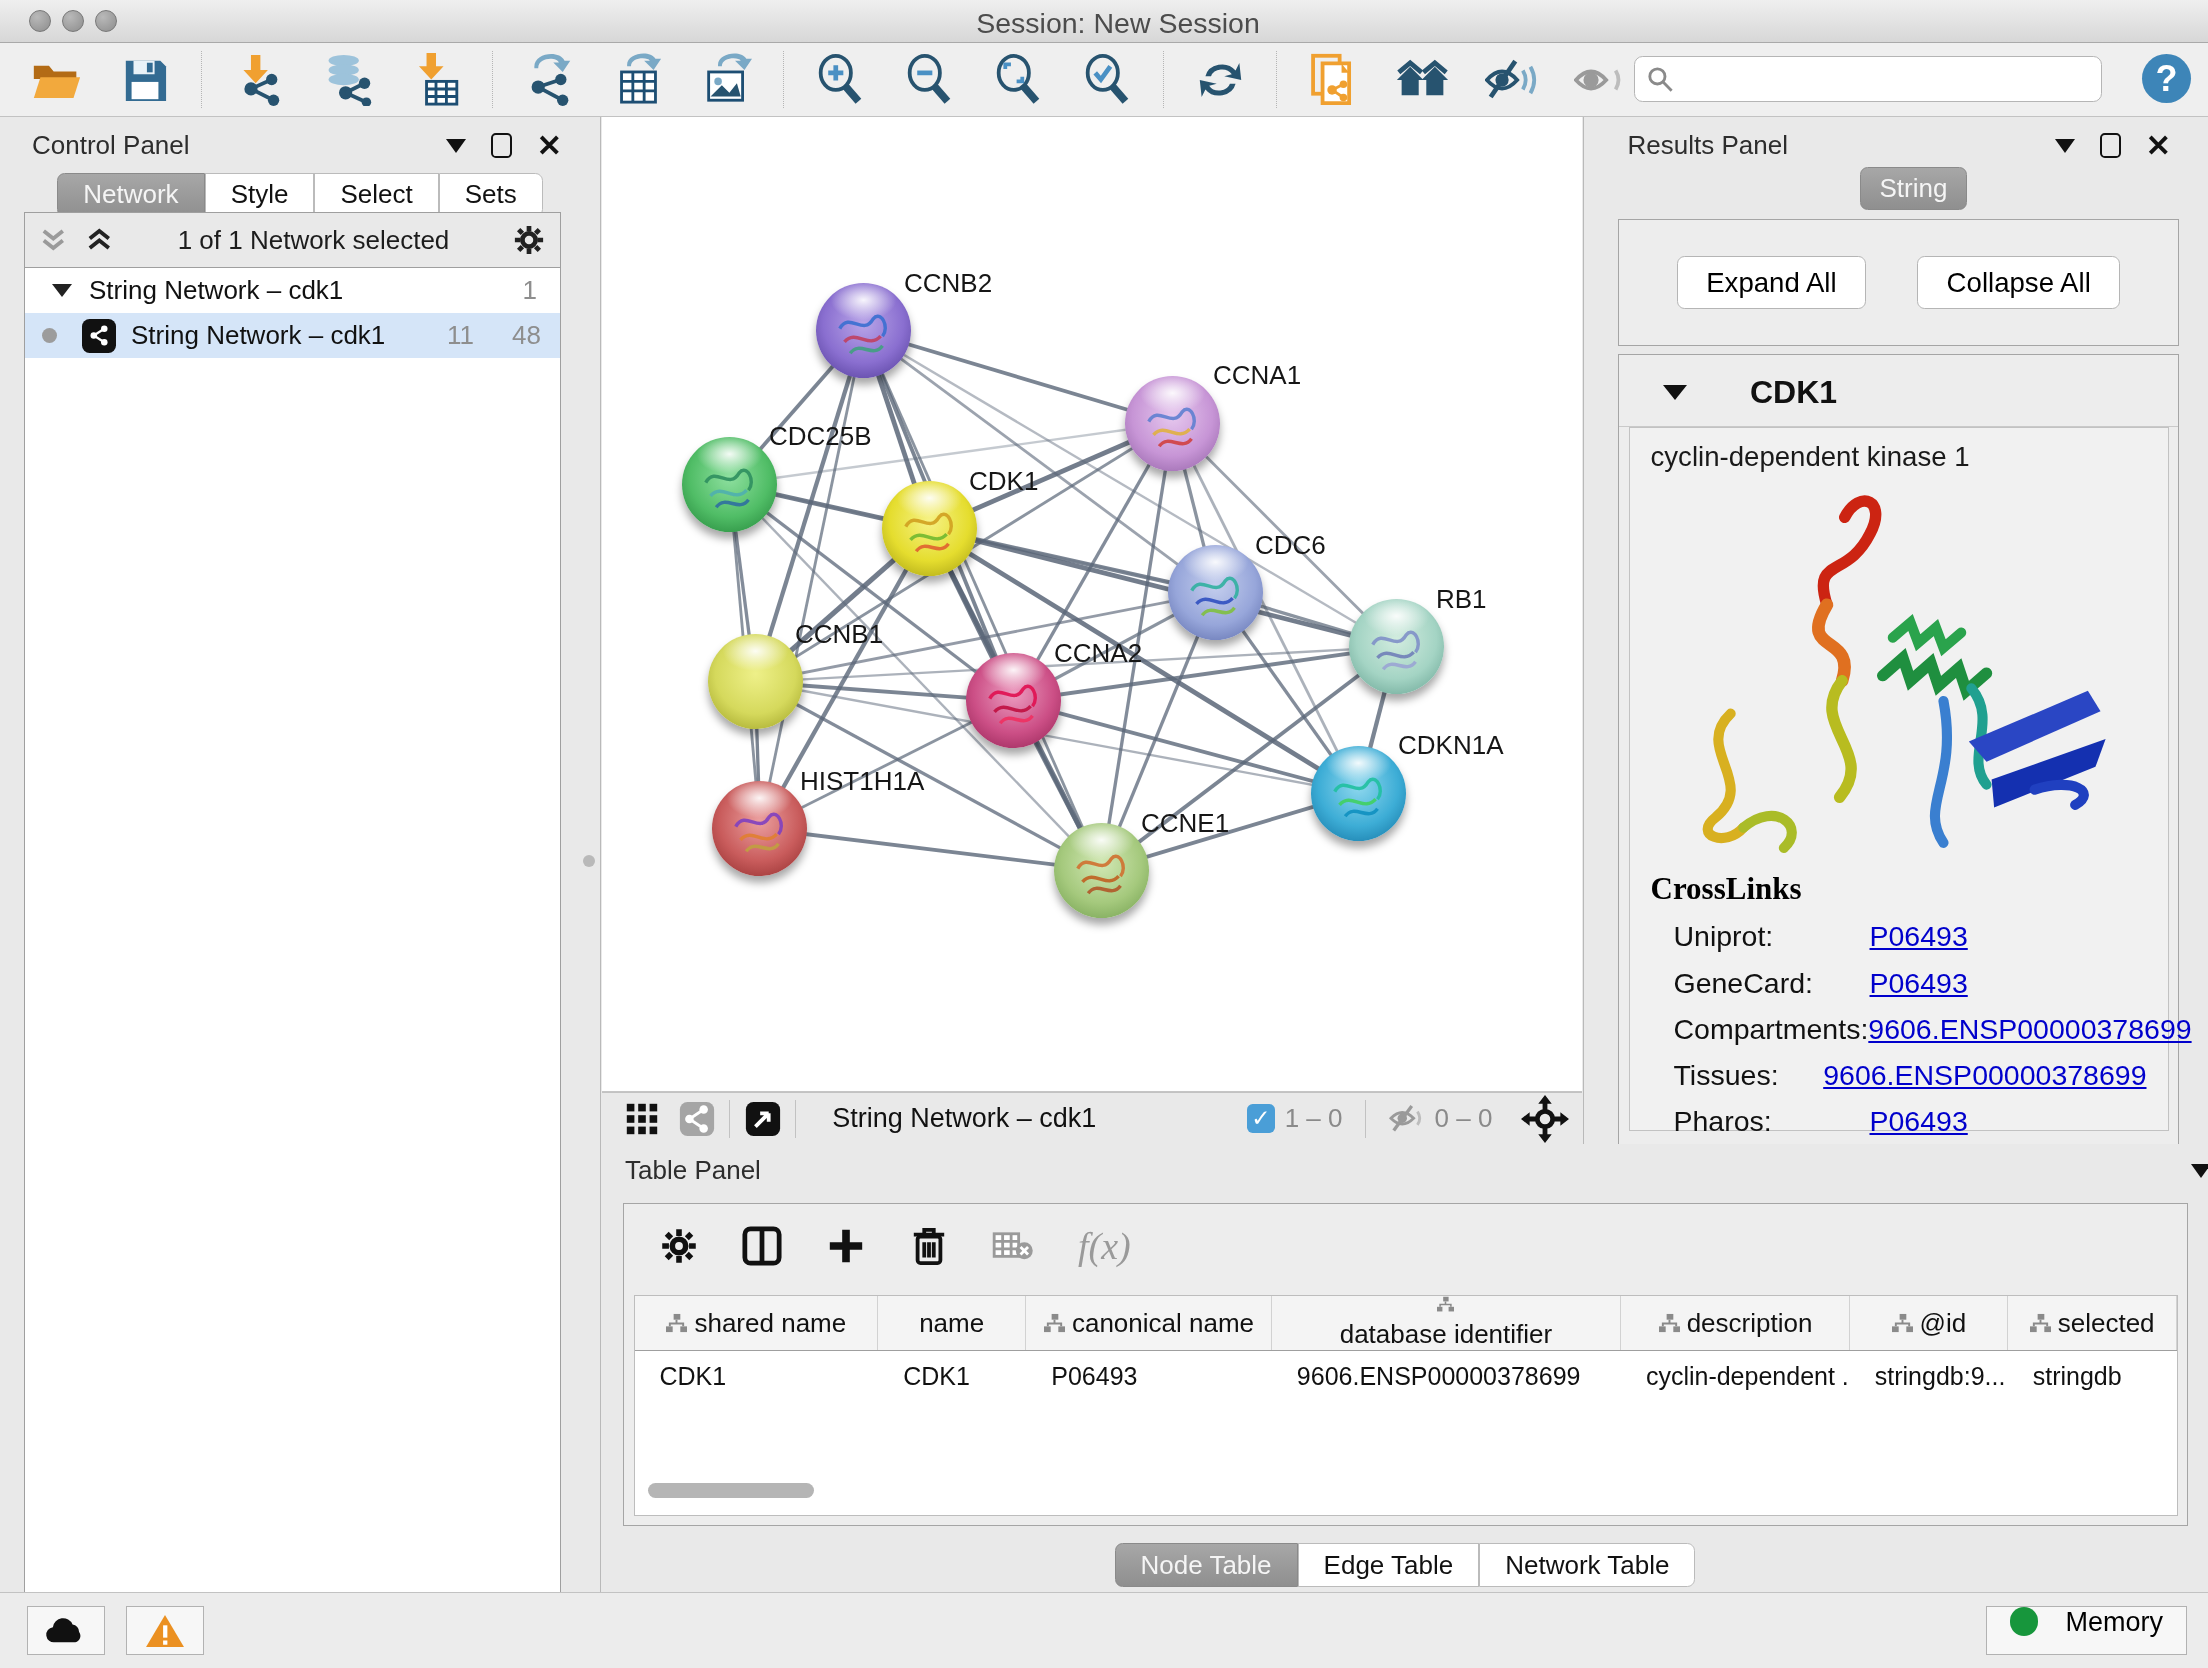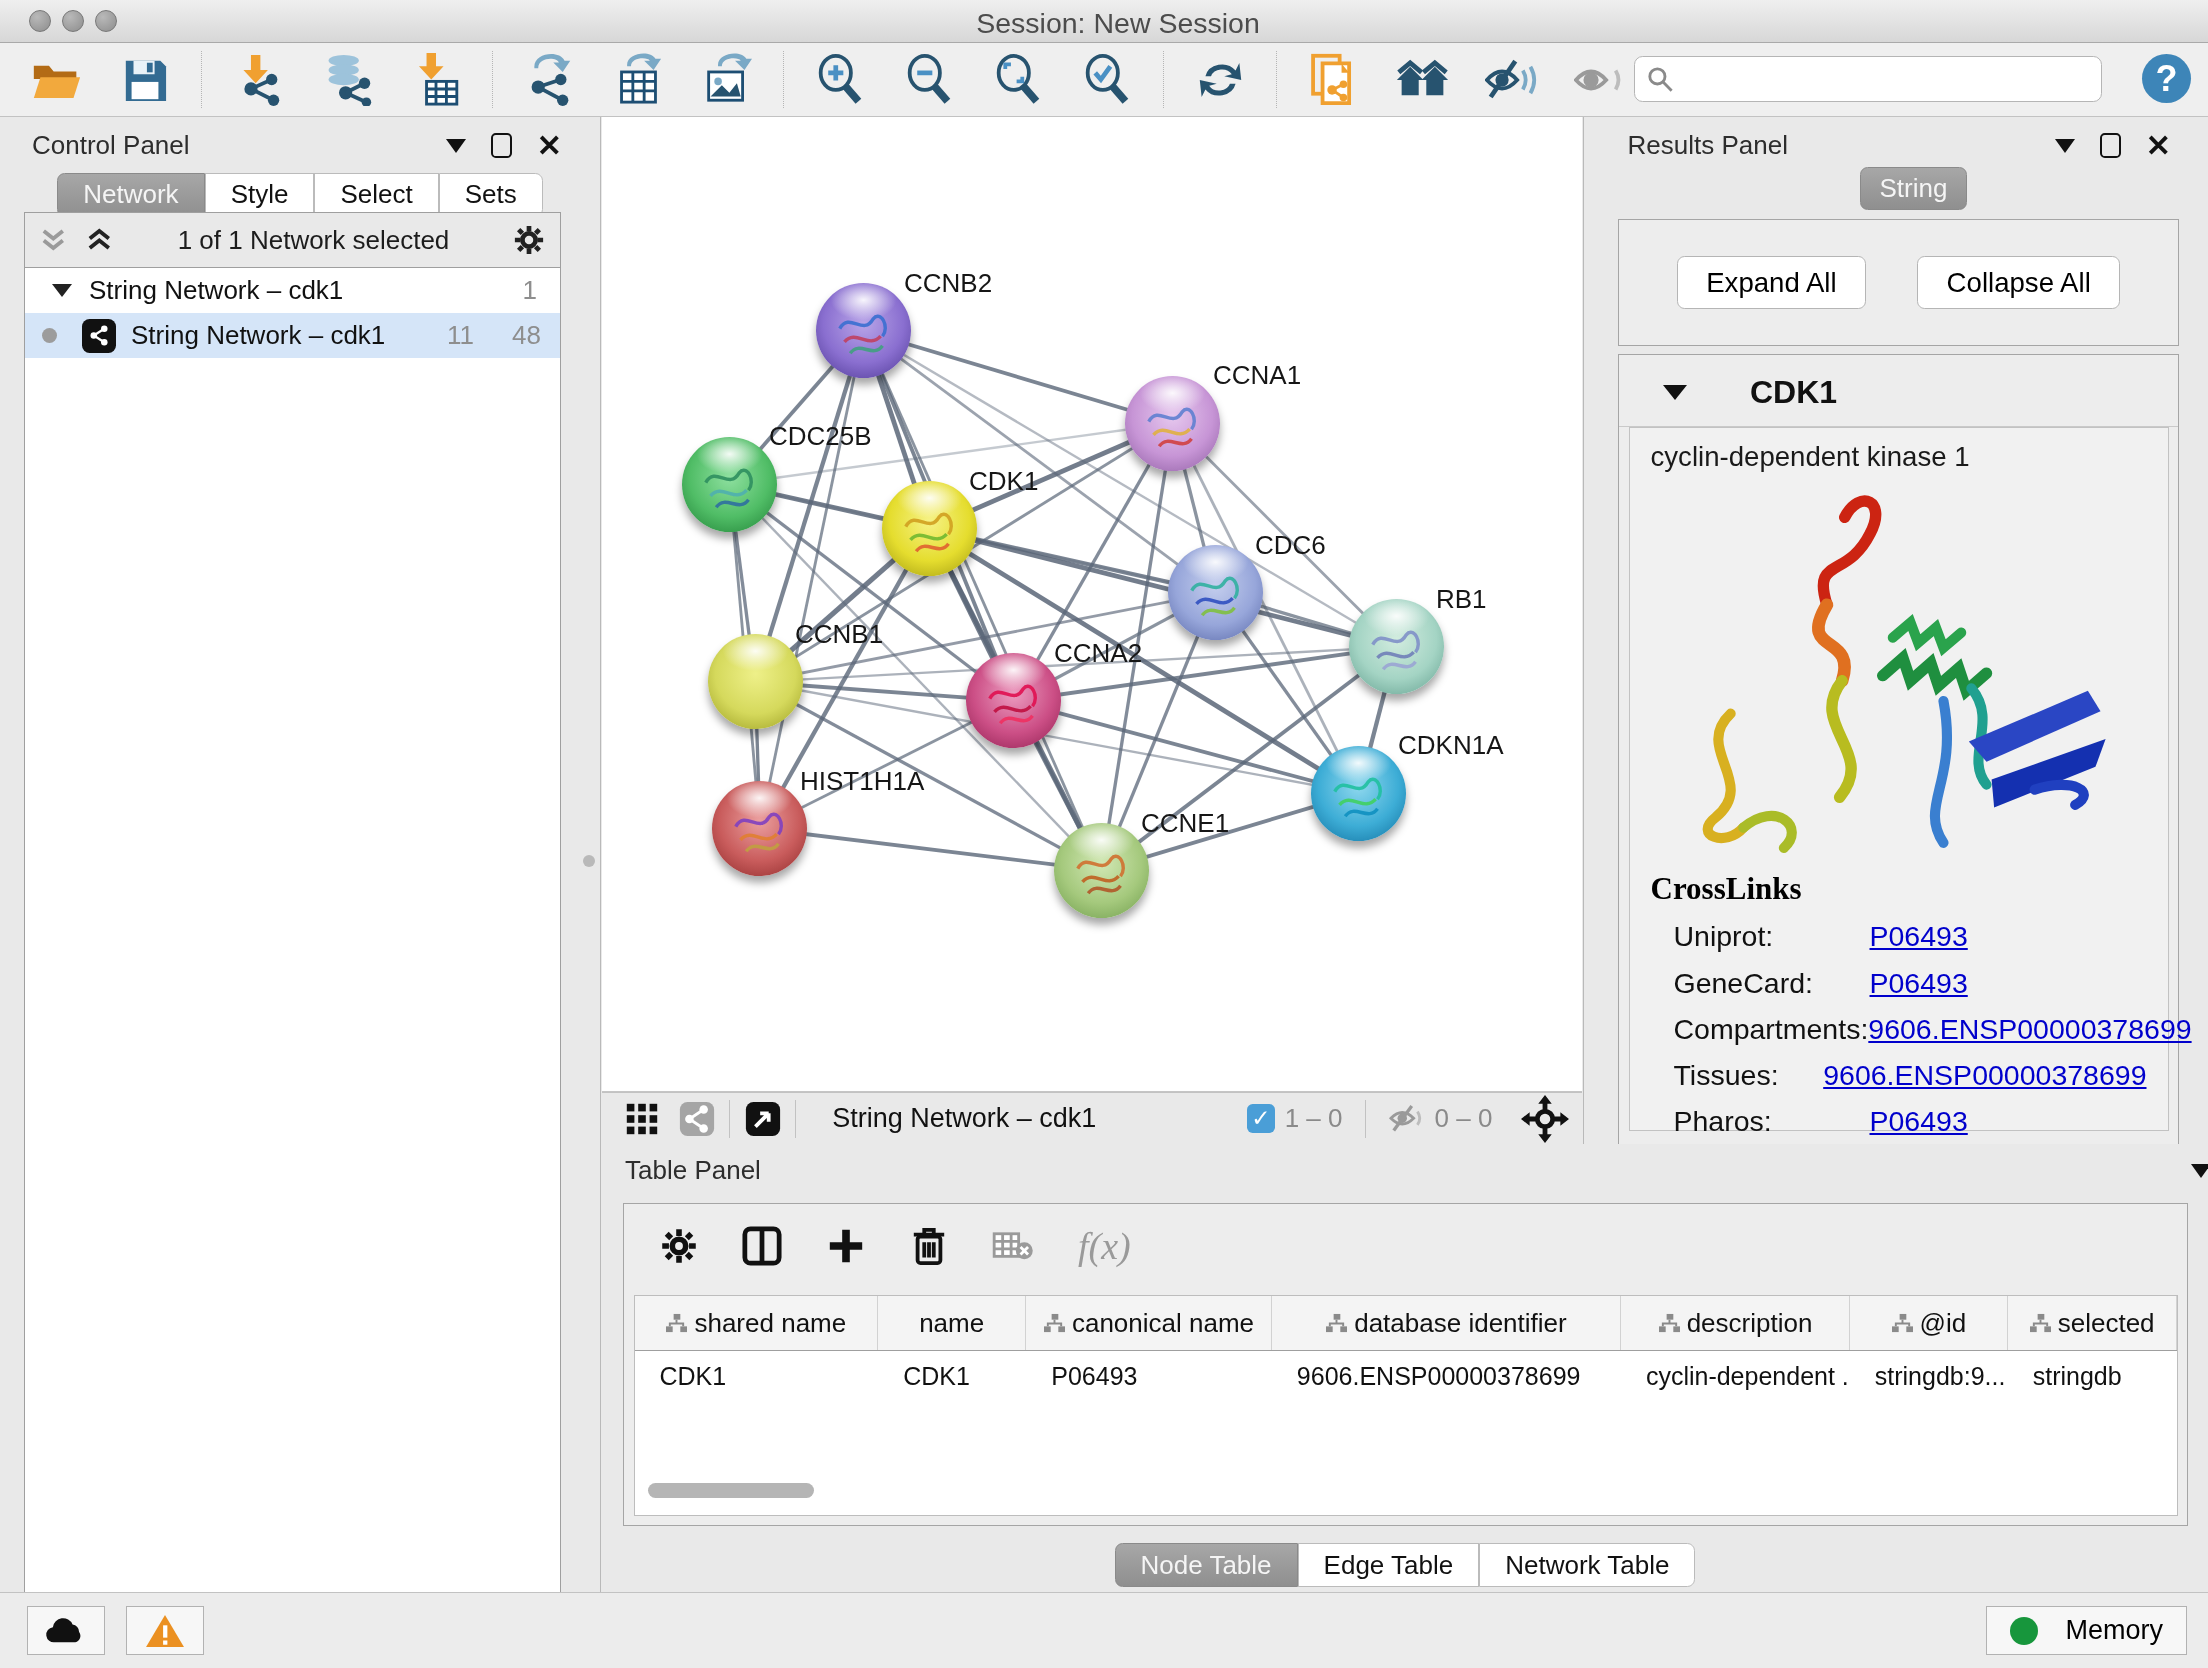--- a/index.html
+++ b/index.html
@@ -112,21 +112,21 @@
   .hscroll{position:absolute;left:13.3px;bottom:17px;width:380px;height:15px;}
   .hthumb{width:166px;height:15px;border-radius:7.6px;background:#b5b5b5;}
   .tp-tabs{position:absolute;left:0;width:1606px;top:399px;display:flex;justify-content:center;}
 
   
   .statusbar{position:absolute;left:0;top:1592px;width:2208px;height:76px;background:#ececec;
     border-top:1px solid #c2c2c2;}
   .sb-btn{position:absolute;top:13.3px;width:78px;height:49px;background:#f7f7f7;border:1.9px solid #b2b2b2;
     display:flex;align-items:center;justify-content:center;cursor:pointer;}
   .mem-btn{position:absolute;right:21px;top:13.3px;height:49px;background:#f7f7f7;border:1.9px solid #b2b2b2;
-    display:flex;align-items:center;gap:27px;padding:0 23px;font-size:27px;cursor:pointer;}
+    display:flex;align-items:flex-start;gap:27px;padding:0 23px;font-size:27px;cursor:pointer;}
   .mem-dot{width:28.5px;height:28.5px;border-radius:50%;background:#17963c;}
 </style>
 </head>
 <body>
 
 <div class="window">
 
   <div class="titlebar">
     <div class="traffic" style="left:28.5px"></div>
     <div class="traffic" style="left:62px"></div>
@@ -679,21 +679,21 @@
               <svg width="23" height="21" viewBox="0 0 24 22">
                 <g fill="#8a8a8a">
                   <rect x="9" y="1" width="7" height="6"></rect>
                   <rect x="1" y="14" width="7" height="6"></rect>
                   <rect x="16" y="14" width="7" height="6"></rect>
                 </g>
                 <path d="M12 7 v4 M5 14 v-3 h14 v3" stroke="#8a8a8a" stroke-width="2" fill="none"></path>
               </svg>
               <span>canonical name</span>
             </div>
-            <div class="th" style="width: 354px;">
+            <div class="th" style="width: 354px; flex-direction: column;">
               <svg width="23" height="21" viewBox="0 0 24 22">
                 <g fill="#8a8a8a">
                   <rect x="9" y="1" width="7" height="6"></rect>
                   <rect x="1" y="14" width="7" height="6"></rect>
                   <rect x="16" y="14" width="7" height="6"></rect>
                 </g>
                 <path d="M12 7 v4 M5 14 v-3 h14 v3" stroke="#8a8a8a" stroke-width="2" fill="none"></path>
               </svg>
               <span>database identifier</span>
             </div>

